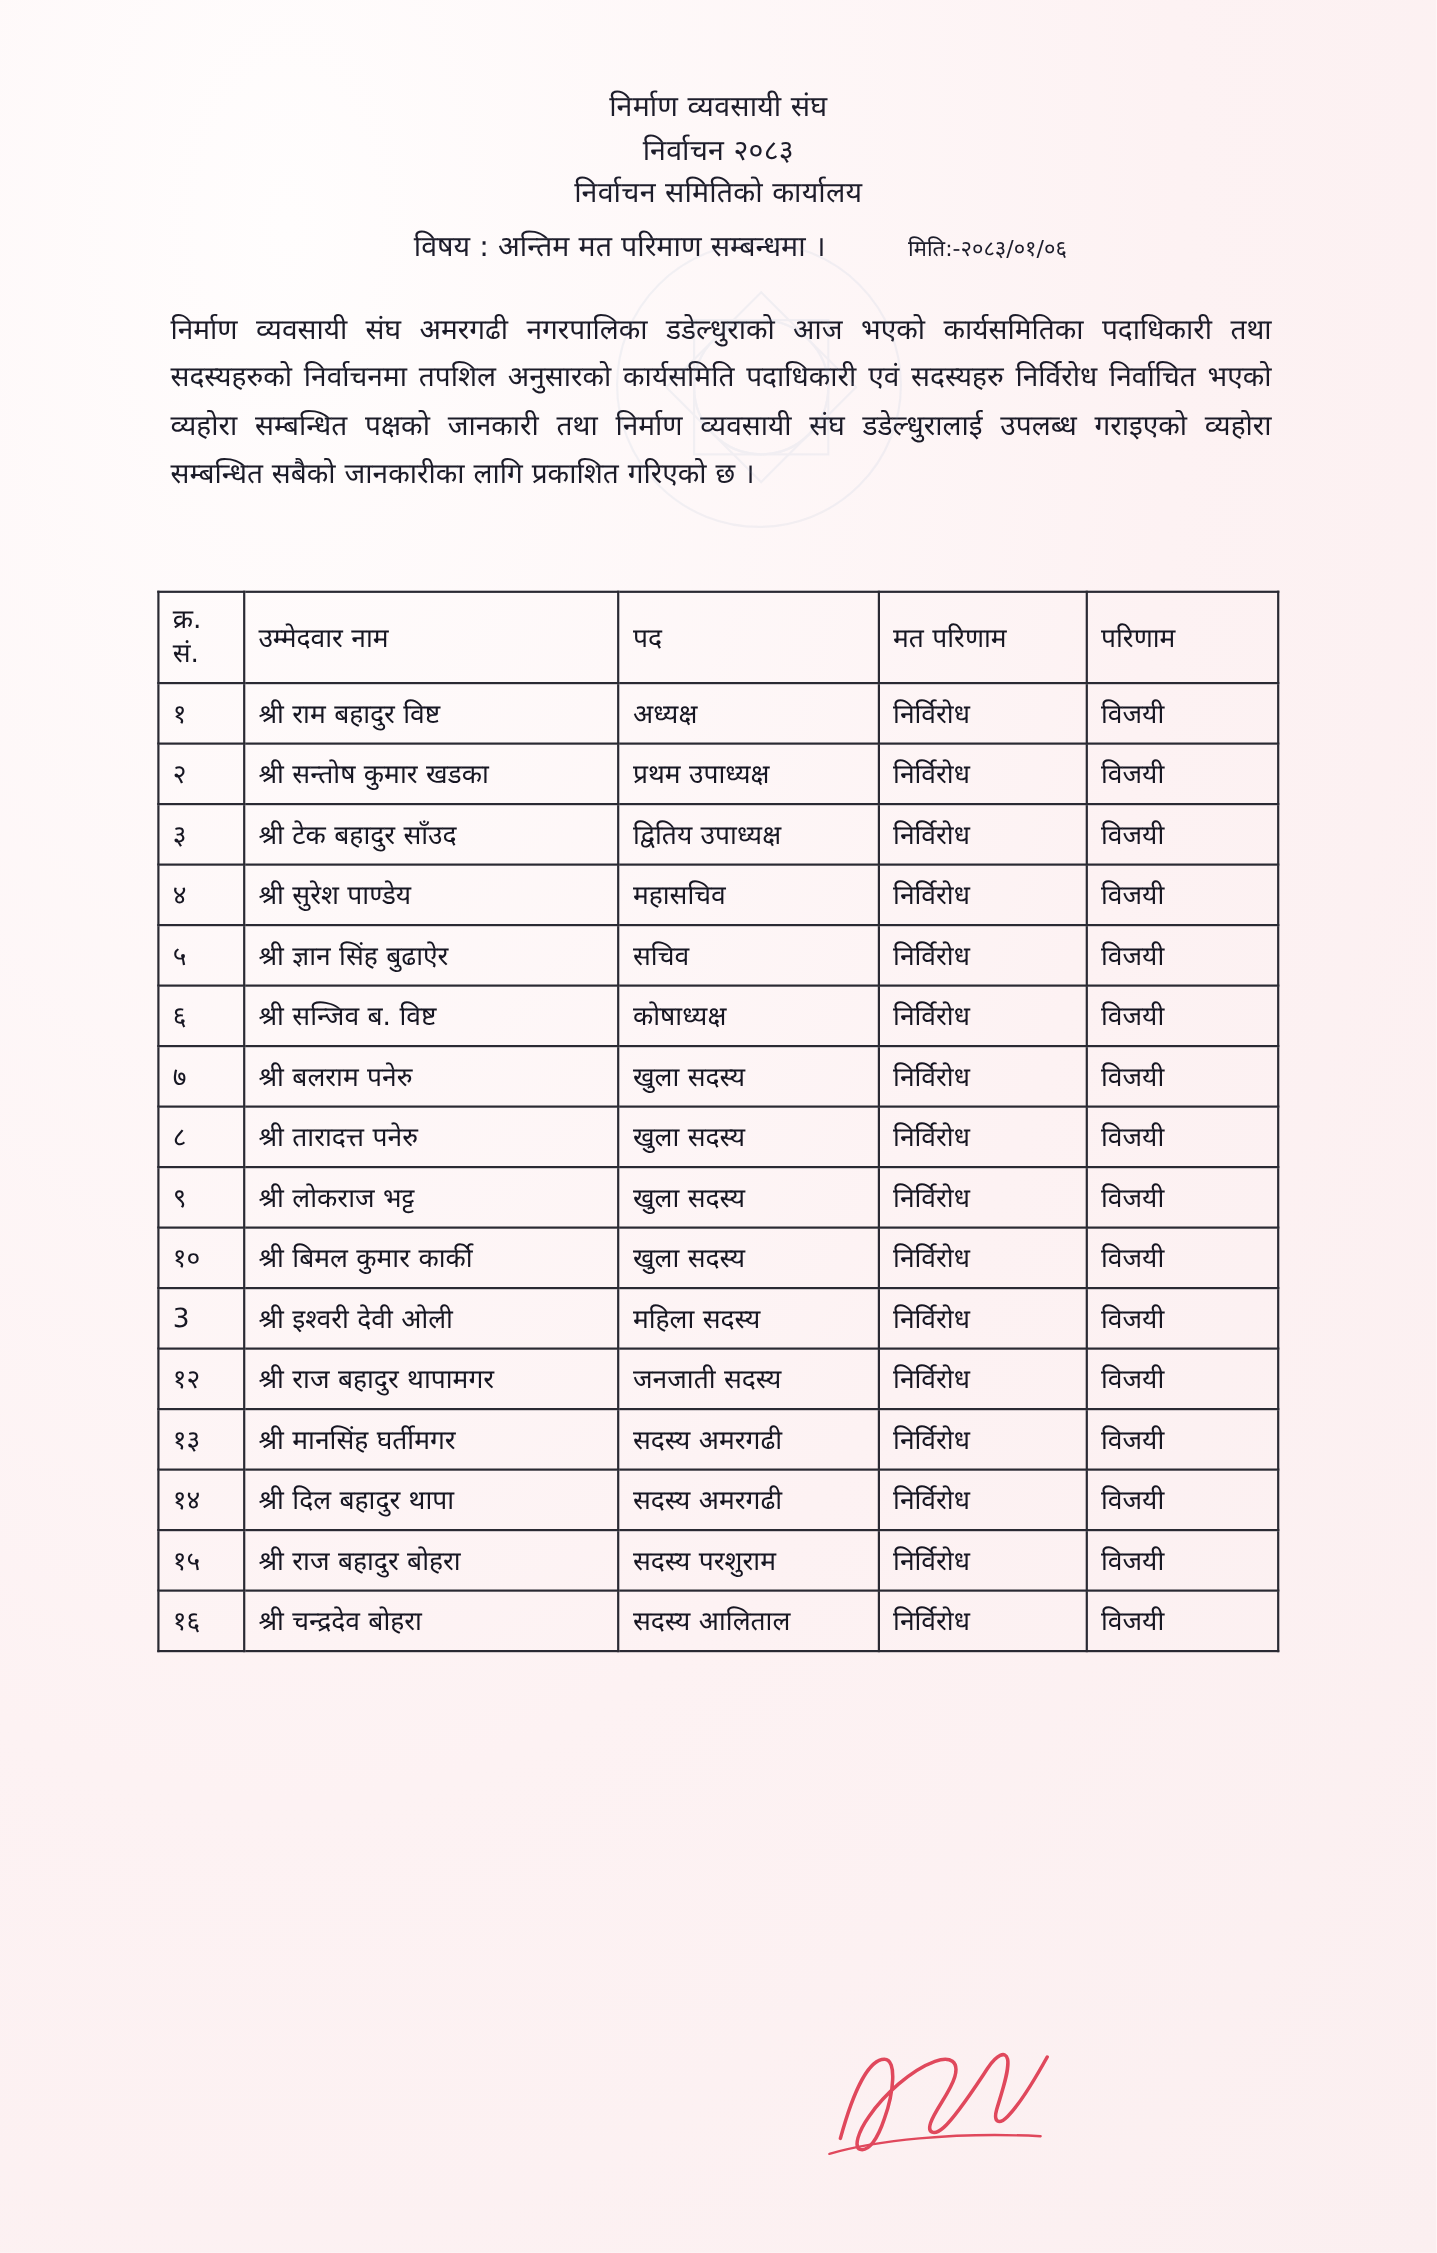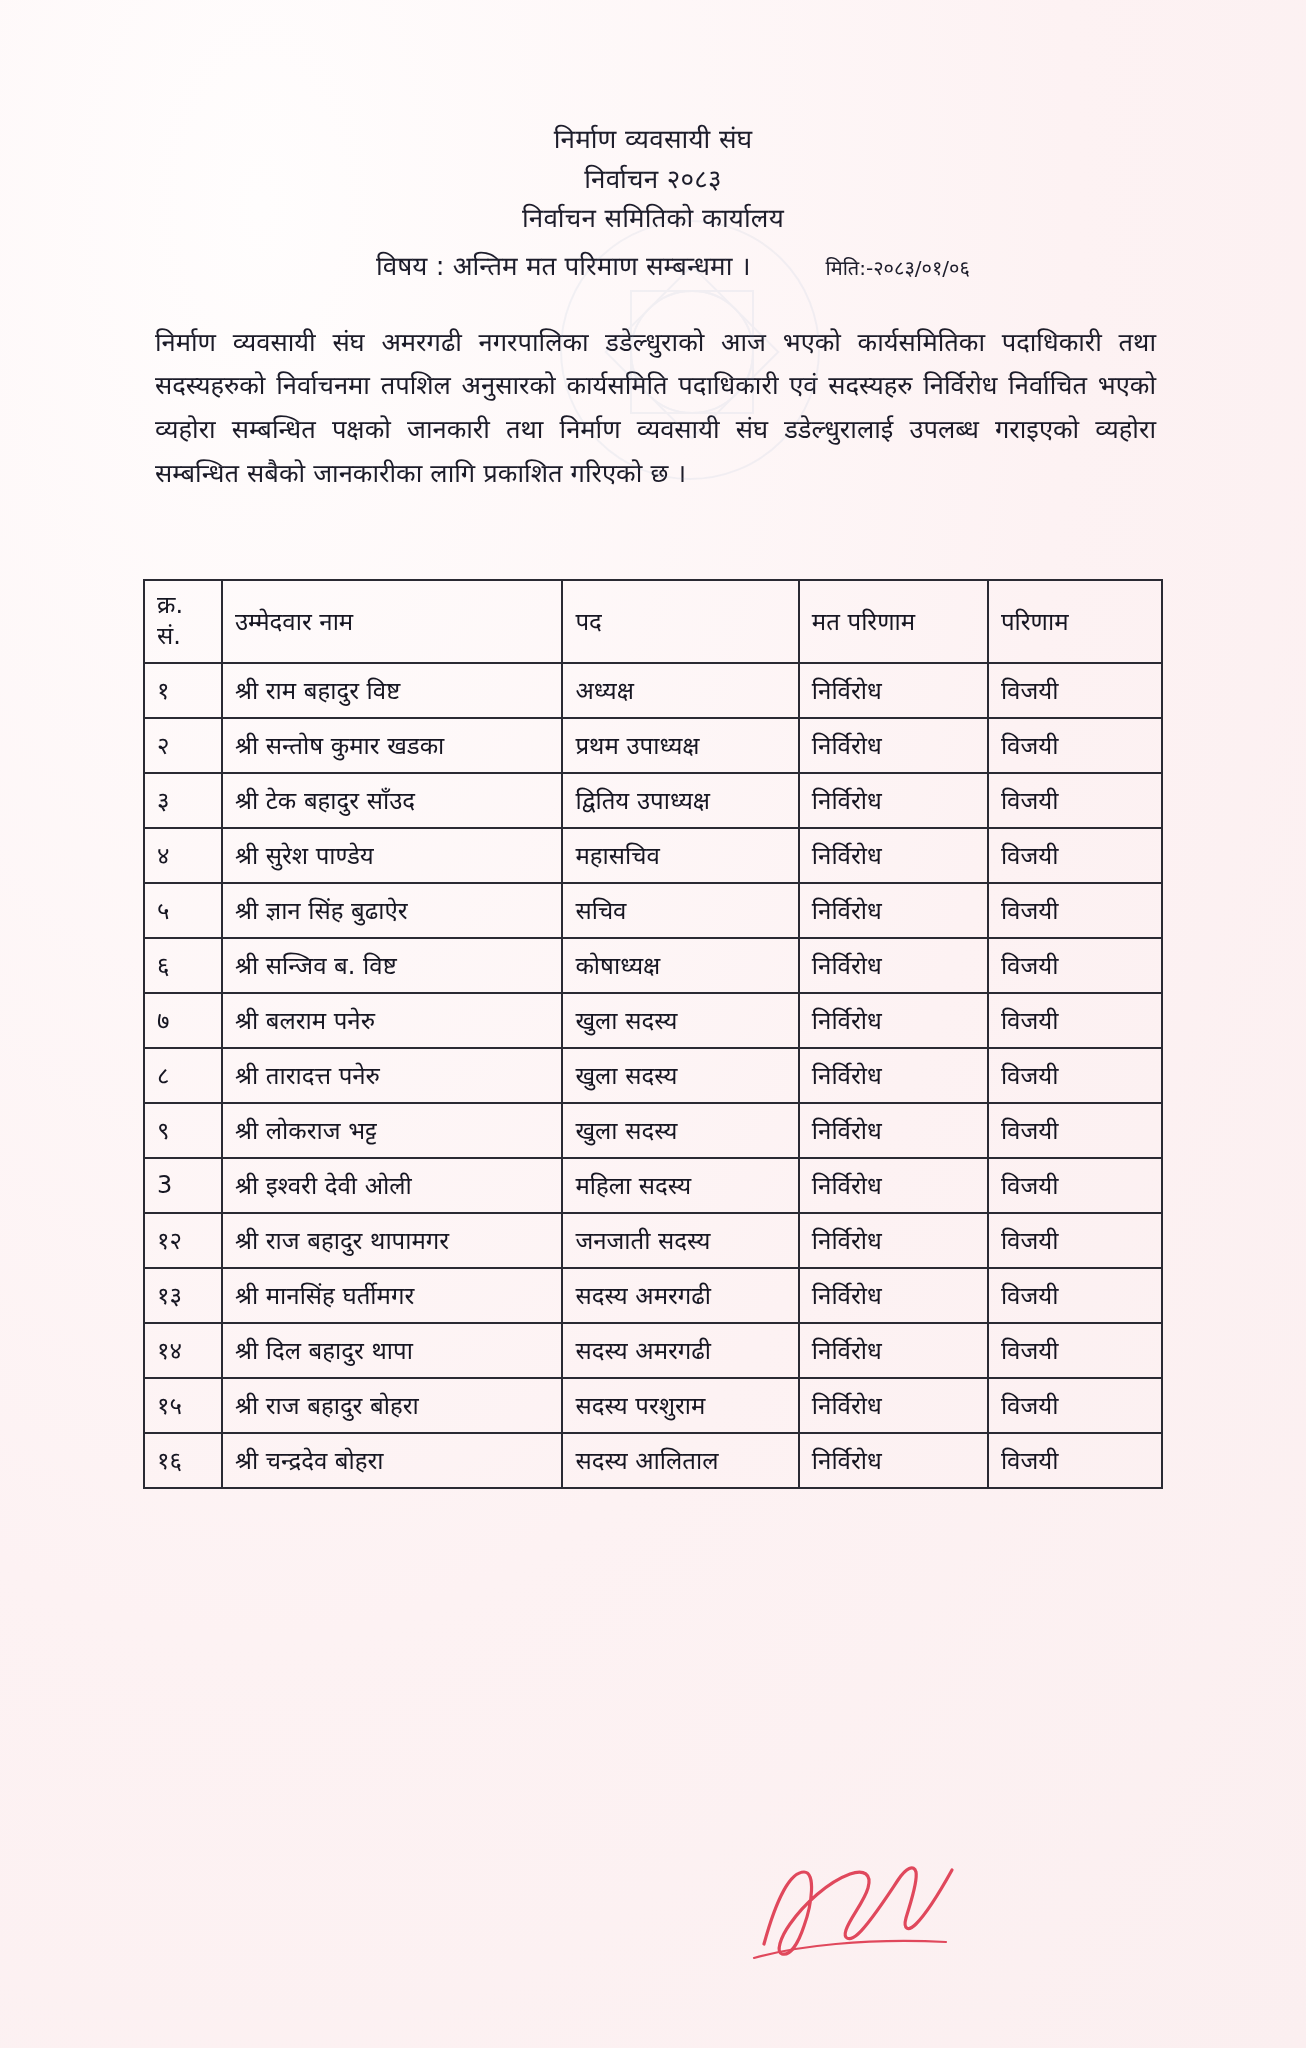--- a/index.html
+++ b/index.html
@@ -41,21 +41,21 @@
     left: 50%;
     top: 50%;
     width: 120px;
     height: 120px;
     margin: -60px 0 0 -60px;
     border: 2px solid #8aa8c8;
     border-radius: 50% 0 50% 0;
   }
   .header {
     text-align: center;
-    padding-top: 120px;
+    padding-top: 78px;
   }
   .header .line {
     font-size: 26px;
     line-height: 1.52;
     color: #1d1d2b;
     letter-spacing: 0.2px;
   }
   .subject-row {
     display: flex;
     justify-content: center;
@@ -220,20 +220,27 @@
           <td class="col-res">विजयी</td>
         </tr>
         <tr class="row-tall">
           <td class="col-sn">९</td>
           <td class="col-name">श्री लोकराज भट्ट</td>
           <td class="col-post">खुला सदस्य</td>
           <td class="col-votes">निर्विरोध</td>
           <td class="col-res">विजयी</td>
         </tr>
         <tr class="row-tall">
+          <td class="col-sn">१०</td>
+          <td class="col-name">श्री बिमल कुमार कार्की</td>
+          <td class="col-post">खुला सदस्य</td>
+          <td class="col-votes">निर्विरोध</td>
+          <td class="col-res">विजयी</td>
+        </tr>
+        <tr class="row-tall">
           <td class="col-sn">3</td>
           <td class="col-name">श्री इश्वरी देवी ओली</td>
           <td class="col-post">महिला सदस्य</td>
           <td class="col-votes">निर्विरोध</td>
           <td class="col-res">विजयी</td>
         </tr>
         <tr class="row-tall">
           <td class="col-sn">१२</td>
           <td class="col-name">श्री राज बहादुर थापामगर</td>
           <td class="col-post">जनजाती सदस्य</td>

